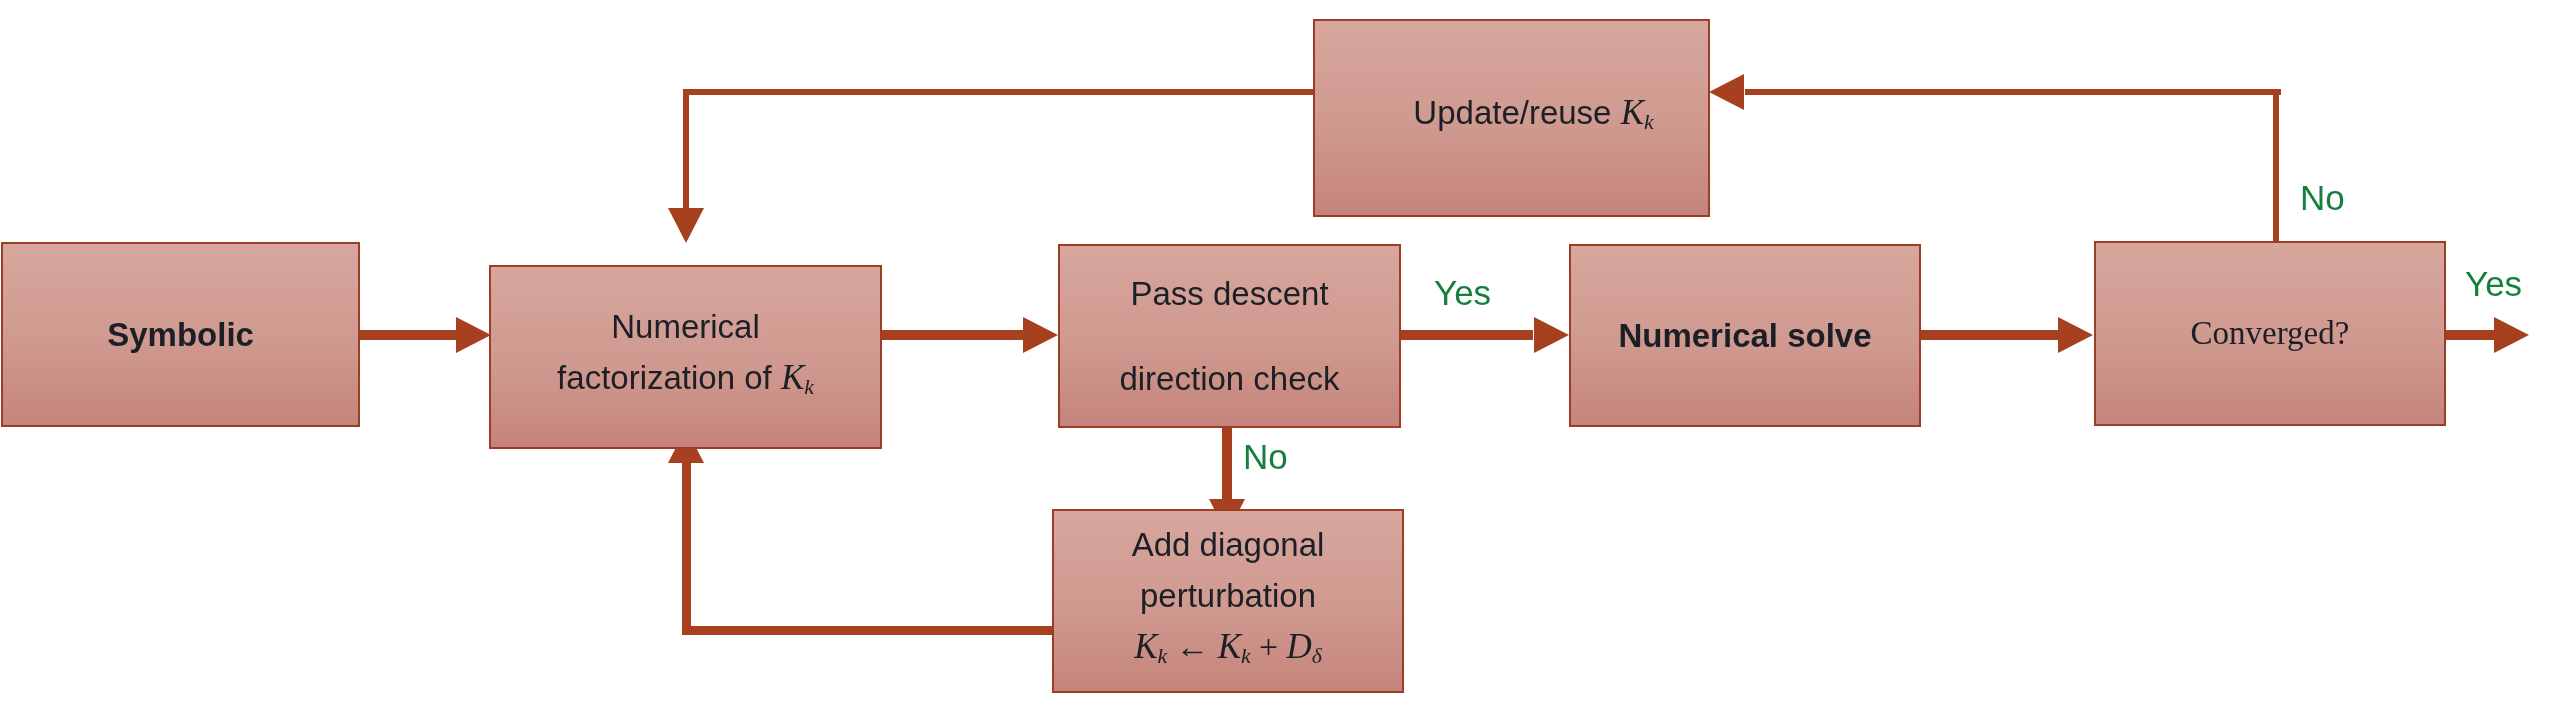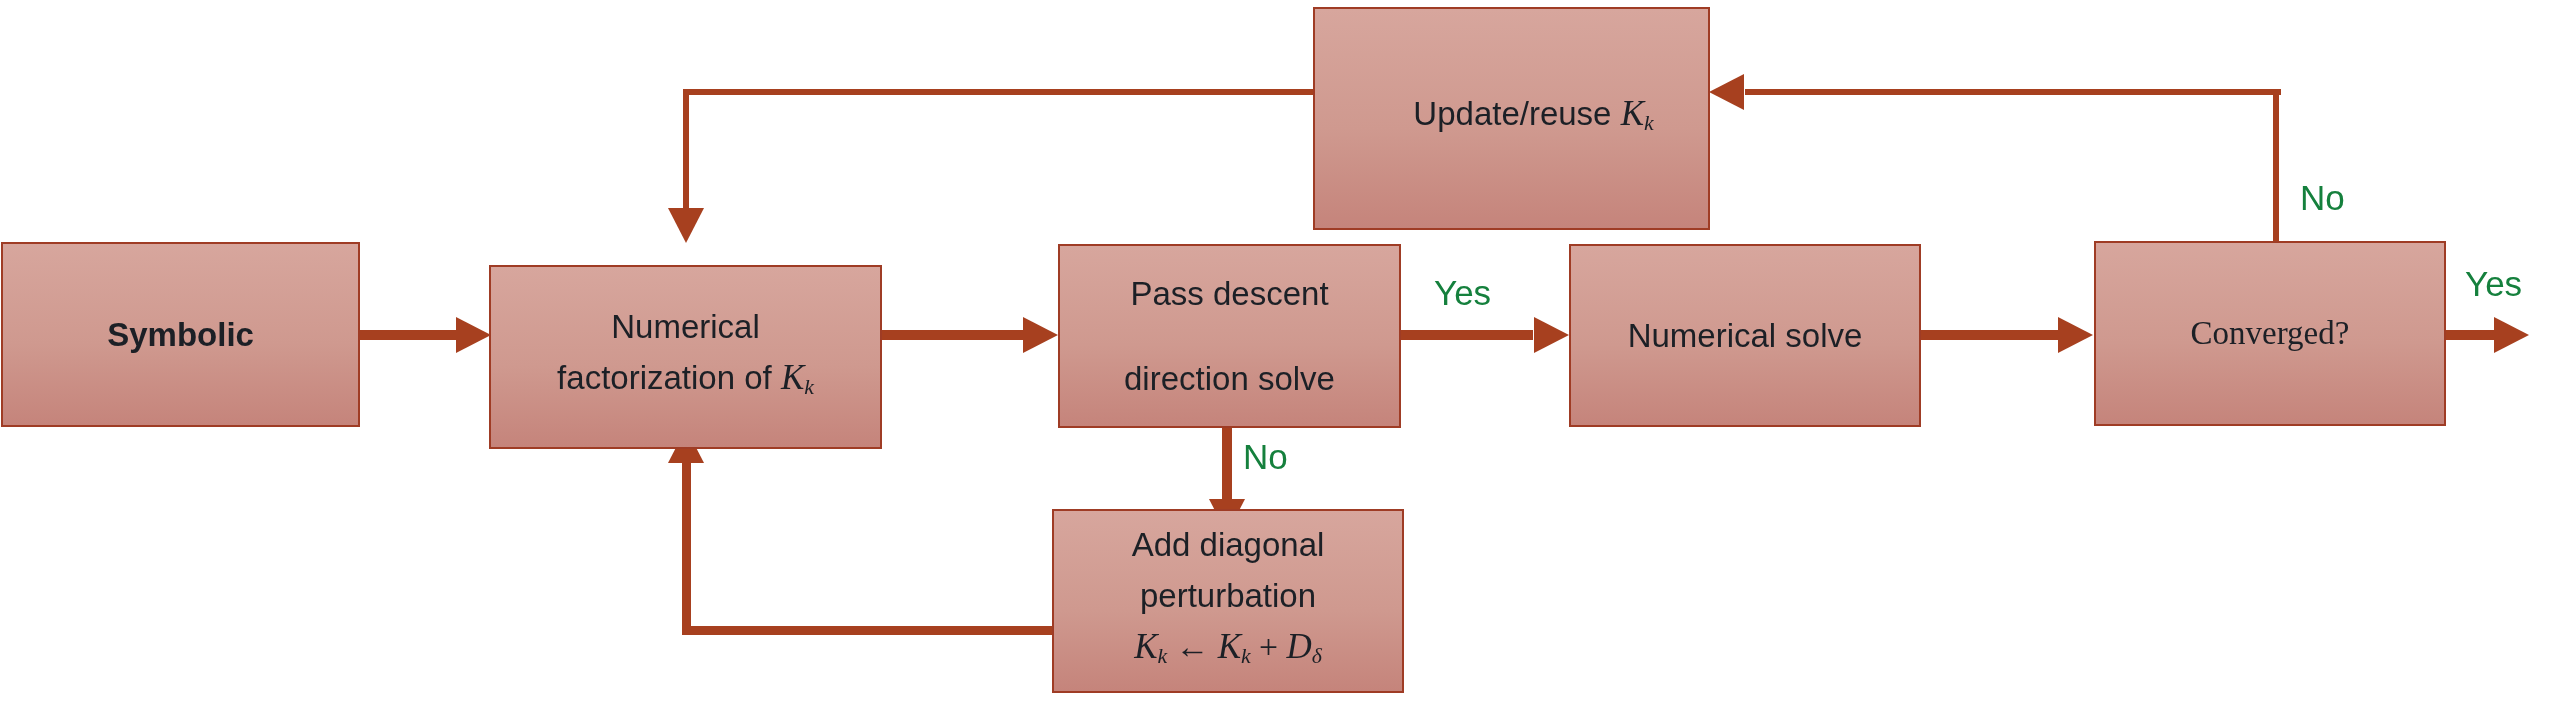--- a/index.html
+++ b/index.html
@@ -53,23 +53,23 @@
     color: #15803d;
     font-size: 35px;
     line-height: 38px;
     white-space: nowrap;
   }
 
   
   #node-symbolic   { left: 1.1px;    top: 242px; width: 359px; height: 185px; font-weight: bold; }
   #node-numfact    { left: 489px;  top: 244px; width: 393px; height: 184px; margin-top: 21px; }
   #node-descent    { left: 1058px; top: 244px; width: 343px; height: 184px; gap: 34px; }
-  #node-numsolve   { left: 1569px; top: 244px; width: 352px; height: 183px; }
+  #node-numsolve   { left: 1569px; top: 244px; width: 352px; height: 183px; font-weight: bold; }
   #node-converged  { left: 2094px; top: 241px; width: 352px; height: 185px; font-family: Liberation Serif, serif; }
-  #node-update     { left: 1313px; top: 7px;   width: 397px; height: 223px; padding-left: 44px; }
+  #node-update     { left: 1313px; top: 19px;   width: 397px; height: 198px; padding-left: 44px; }
   #node-perturb    { left: 1052px; top: 509px; width: 352px; height: 184px; }
 
   
   #a1-stem { left: 360px;  top: 330px; width: 96px;  height: 9.6px; }
   #a1-head { left: 456px;  top: 317px; }
   #a2-stem { left: 882px; top: 330px; width: 141px;  height: 9.6px; }
   #a2-head { left: 1023px; top: 317px; }
   #a3-stem { left: 1401px; top: 330px; width: 132px;  height: 9.6px; }
   #a3-head { left: 1534px; top: 317px; }
   #a4-stem { left: 1921px; top: 330px; width: 137px;  height: 9.6px; }
@@ -133,21 +133,21 @@
     <div class="line">Symbolic</div>
   </div>
 
   <div class="node" id="node-numfact">
     <div class="line">Numerical</div>
     <div class="line"><span>factorization of </span><span class="mvar">K</span><span class="msub">k</span></div>
   </div>
 
   <div class="node" id="node-descent">
     <div class="line">Pass descent</div>
-    <div class="line">direction solve</div>
+    <div class="line">direction check</div>
   </div>
 
   <div class="node" id="node-numsolve">
     <div class="line">Numerical solve</div>
   </div>
 
   <div class="node" id="node-converged">
     <div class="line">Converged?</div>
   </div>
 

